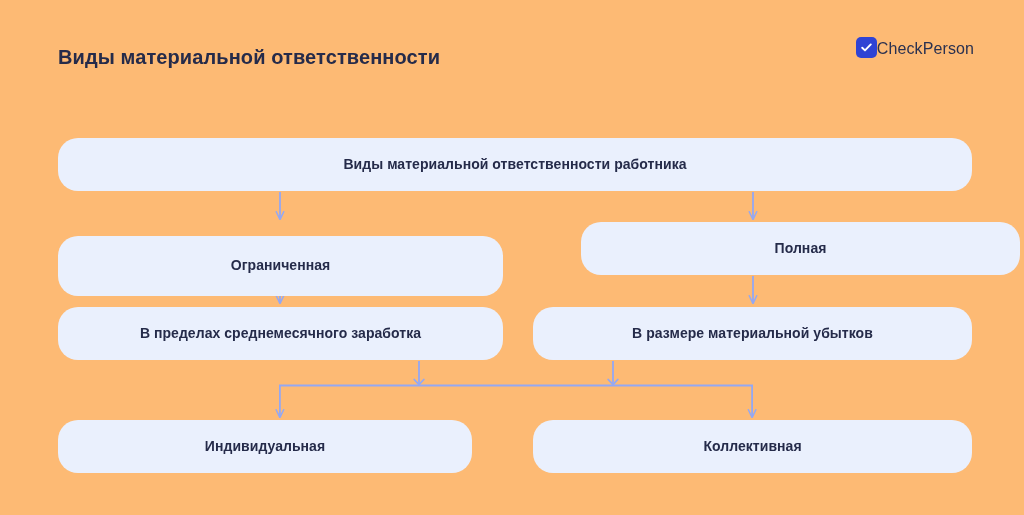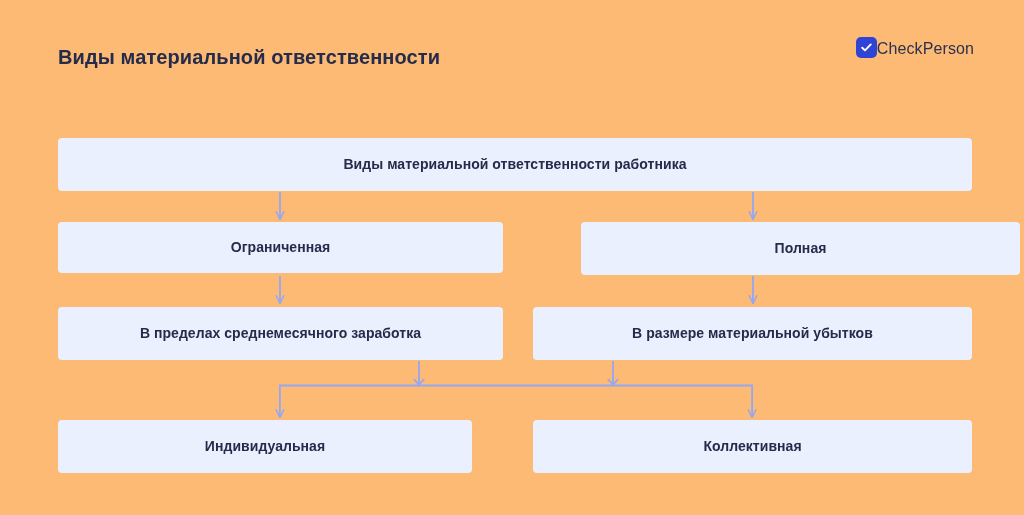--- a/index.html
+++ b/index.html
@@ -66,39 +66,39 @@
     position: absolute;
     left: 0;
     top: 0;
     width: 1024px;
     height: 515px;
   }
 
   .node {
     position: absolute;
     background: #eaf0fd;
-    border-radius: 4px;
+    border-radius: 20px;
     display: flex;
     align-items: center;
     justify-content: center;
     text-align: center;
     padding: 0 18px;
   }
 
   .node-label {
     font-size: 14px;
     font-weight: bold;
     color: #252b4a;
     letter-spacing: 0.05px;
     line-height: 1.25;
   }
 
   
   .row1 { left: 58px;  top: 138px; width: 914px; height: 53px; }
-  .row2-left  { left: 58px;  top: 222px; width: 445px; height: 51px; }
+  .row2-left  { left: 58px;  top: 236px; width: 445px; height: 60px; }
   .row2-right { left: 533px; top: 222px; width: 439px; height: 53px; margin-left: 48px; }
   .row3-left  { left: 58px;  top: 307px; width: 445px; height: 53px; }
   .row3-right { left: 533px; top: 307px; width: 439px; height: 53px; }
   .row4-left  { left: 58px;  top: 420px; width: 414px; height: 53px; }
   .row4-right { left: 533px; top: 420px; width: 439px; height: 53px; }
 
   
   .connectors {
     position: absolute;
     left: 0;

